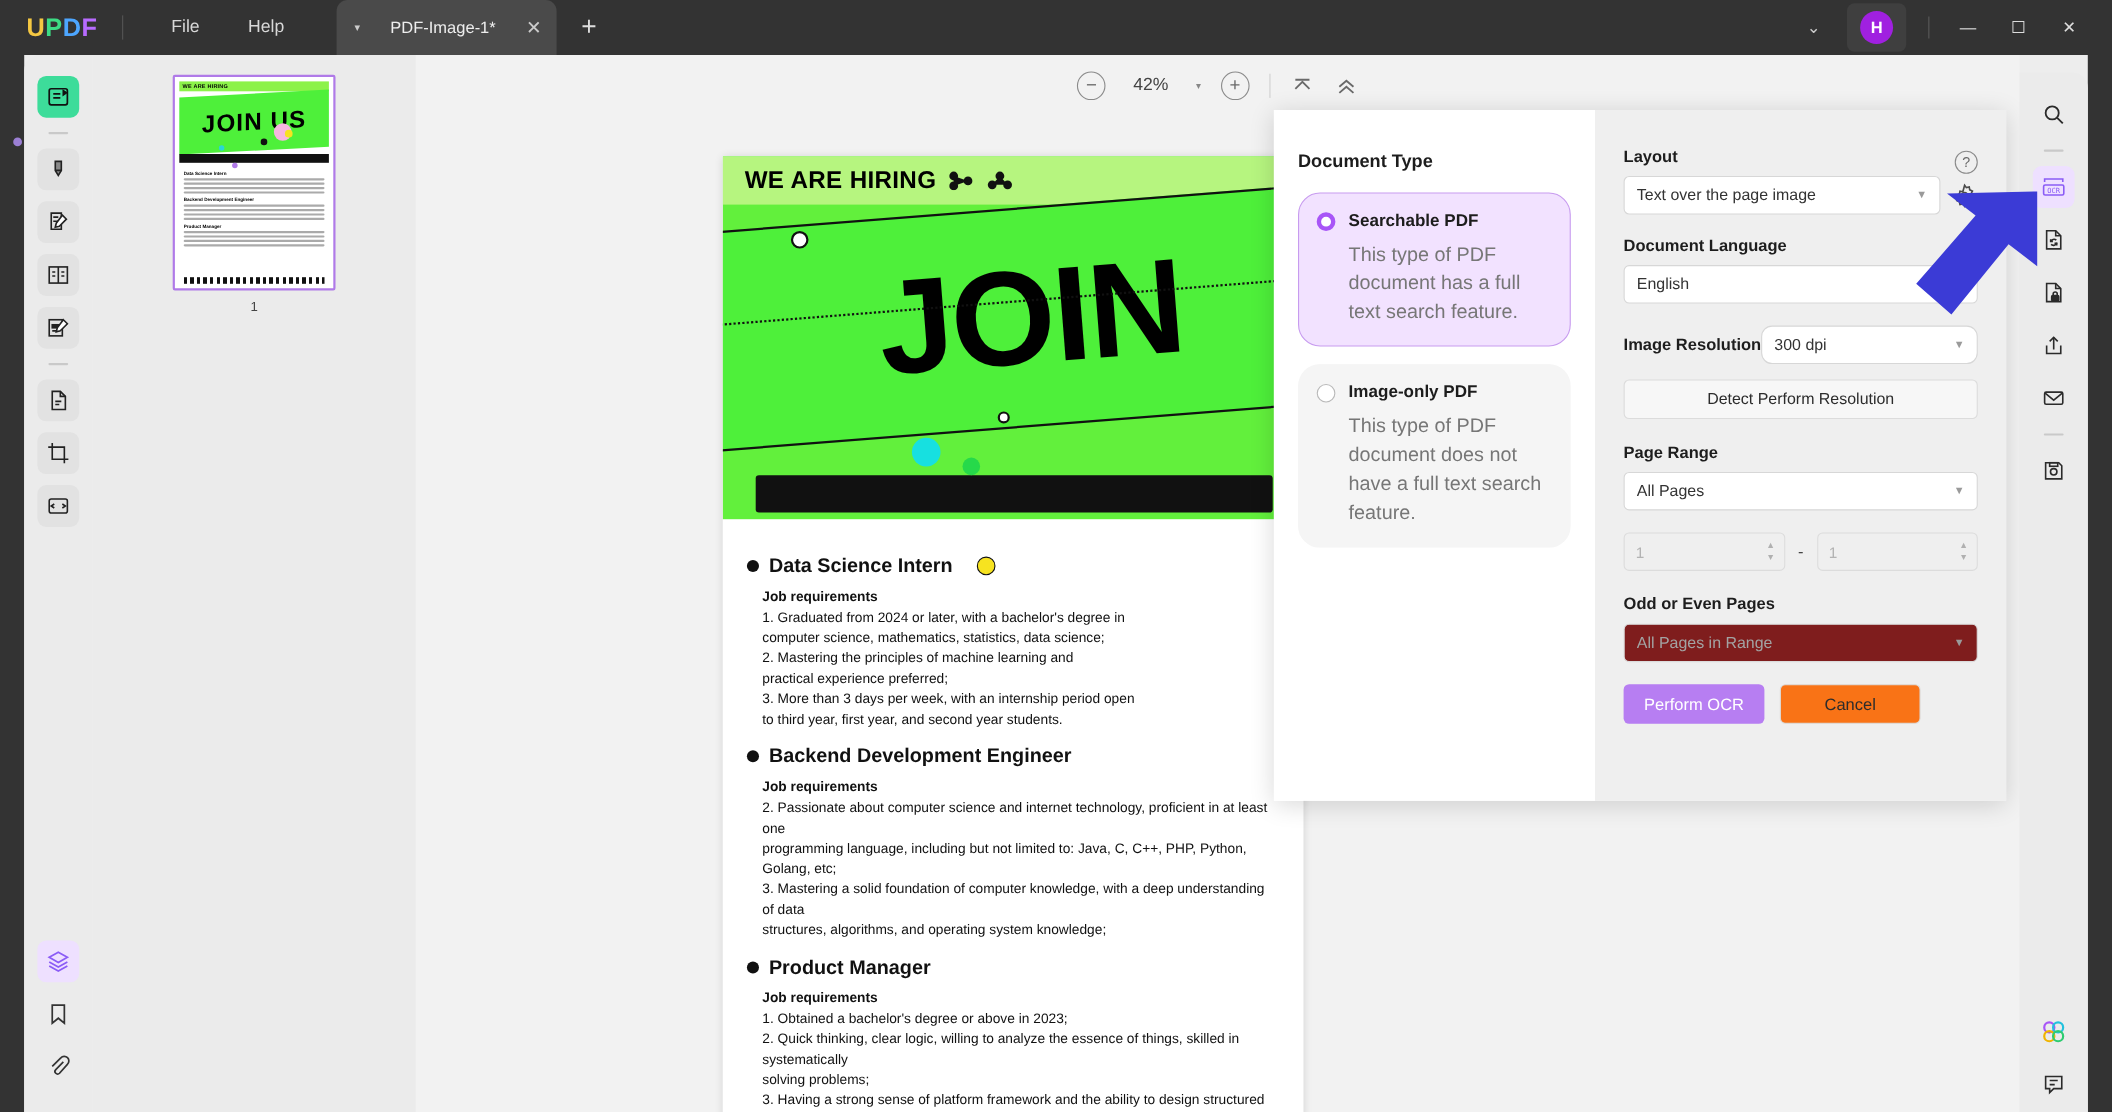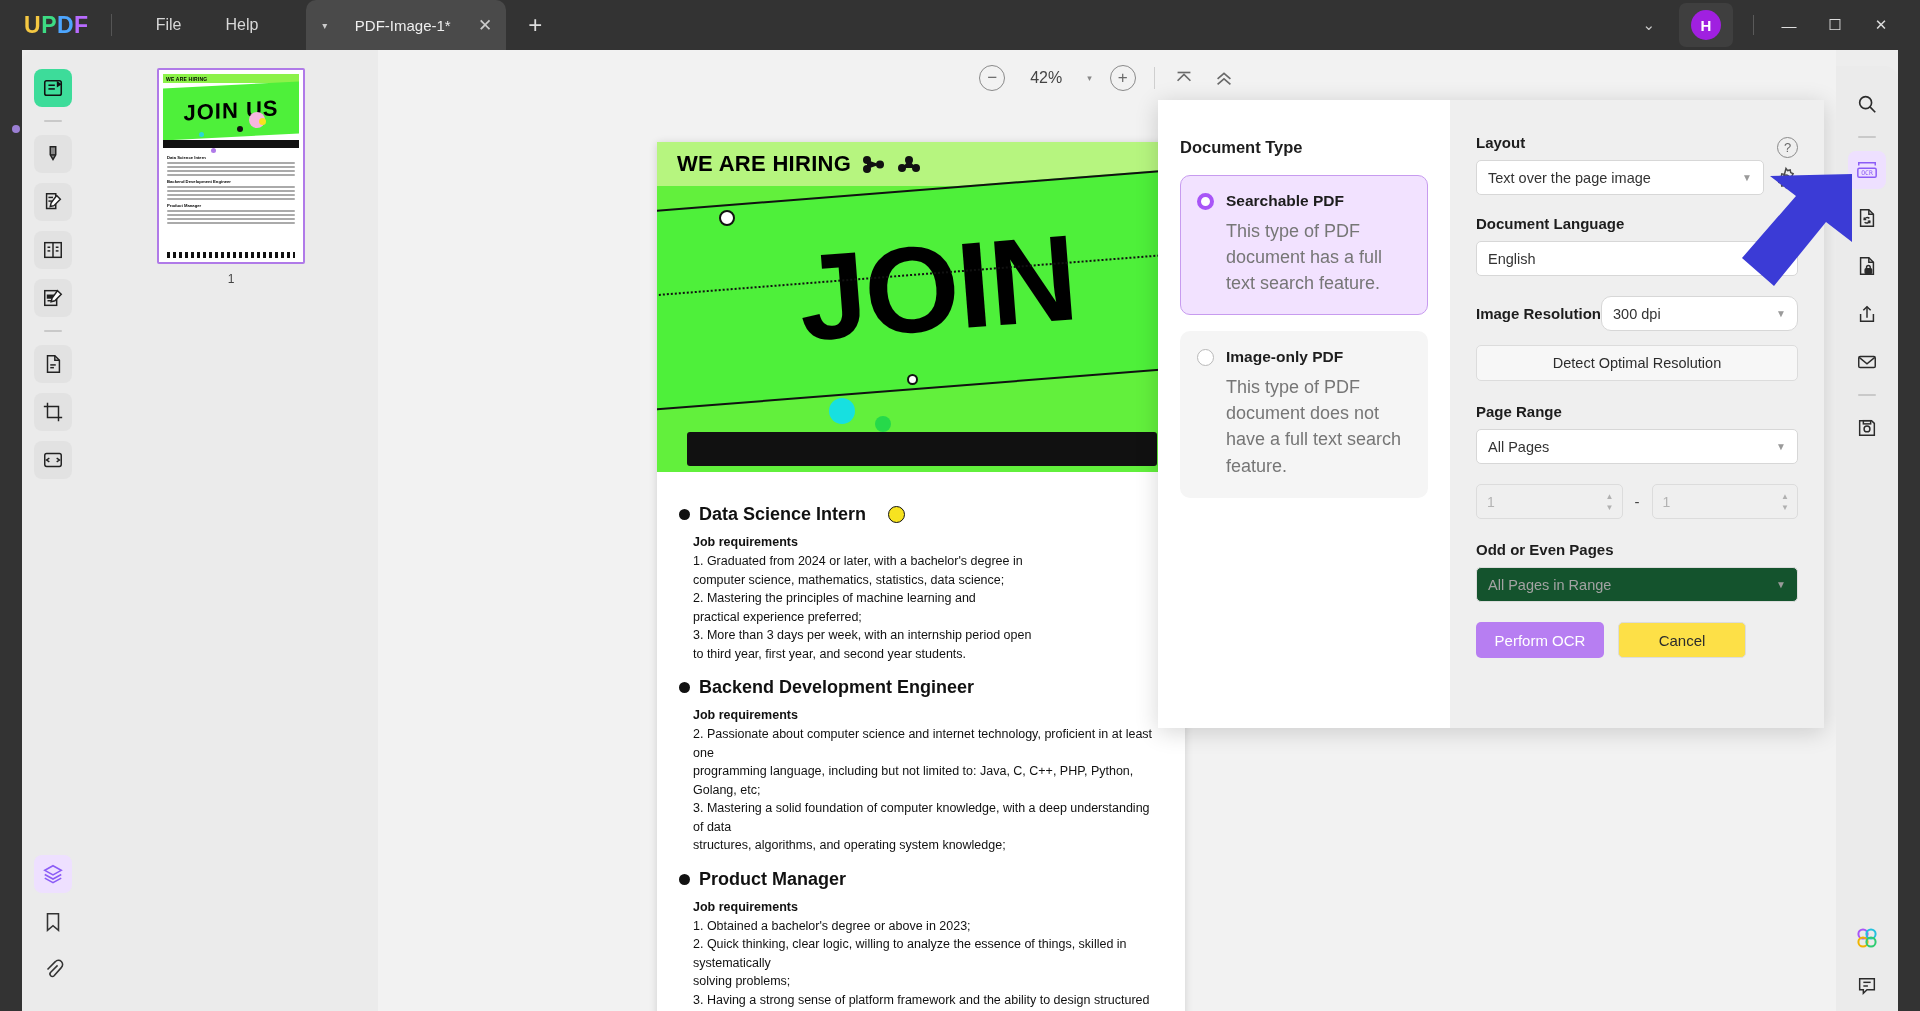--- a/index.html
+++ b/index.html
@@ -183,21 +183,21 @@
   #ocr-dialog {
     position:absolute; left:1158px; top:50px; width:666px; height:628px;
     display:flex; box-shadow:0 4px 22px rgba(0,0,0,.16);
     z-index:40;
   }
   #ocr-left {
     width:292px; background:#fff; padding:38px 22px 0 22px;
   }
   #ocr-left h3 { font-size:16.5px; color:#1d1d1d; margin-bottom:18px; }
   .doctype {
-    border-radius:10px; padding:16px 16px 18px 16px; margin-bottom:16px;
+    border-radius:20px; padding:16px 16px 18px 16px; margin-bottom:16px;
     cursor:pointer;
   }
   .doctype.sel { background:#f2e2ff; border:1.3px solid #c79bef; }
   .doctype.unsel { background:#f5f5f5; border:1.3px solid transparent; }
   .dt-row { display:flex; align-items:center; gap:12px; }
   .radio {
     width:17px; height:17px; border-radius:50%; flex:none;
     border:1.8px solid #b9b9b9; background:#fff;
   }
   .radio.on {
@@ -215,21 +215,21 @@
     width:21px; height:21px; border-radius:50%; border:1.5px solid #8a8a8a;
     color:#6a6a6a; font-size:13px; display:flex; align-items:center; justify-content:center;
     cursor:pointer;
   }
   .sel-row { display:flex; align-items:center; gap:10px; margin-bottom:20px; }
   .select {
     flex:1; height:35px; background:#fff; border:1px solid #d7d7d7; border-radius:5px;
     display:flex; align-items:center; padding:0 11px;
     font-size:14.5px; color:#333; cursor:pointer;
   }
-  .select.muted { background:#14532d; color:#a3a3a3; border-color:#dcdcdc; }
+  .select.muted { background:#7f1d1d; color:#a3a3a3; border-color:#dcdcdc; }
   .select .sv { flex:1; white-space:nowrap; overflow:hidden; text-overflow:ellipsis; }
   .select .dc { color:#9a9a9a; font-size:10px; }
   .gear {
     width:24px; height:24px; cursor:pointer; flex:none;
   }
   .inline-row { display:flex; align-items:center; justify-content:space-between; margin-bottom:14px; }
   .res-select { width:140px; height:35px;border-radius:10px; }
   .wide-btn {
     height:36px; background:#f7f7f7; border:1px solid #dcdcdc; border-radius:5px;
     display:flex; align-items:center; justify-content:center;
@@ -244,21 +244,21 @@
   .spin { position:absolute; right:8px; top:50%; transform:translateY(-50%);
           display:flex; flex-direction:column; gap:3px; color:#b0b0b0; font-size:8px; line-height:1;}
   .dash { font-size:15px; color:#444; }
   #ocr-actions { display:flex; gap:14px; margin-top:10px; }
   .btn-primary {
     width:128px; height:36px; background:#b77ef2; color:#fff; font-size:15px;
     border:none; border-radius:5px; cursor:pointer;
     display:flex; align-items:center; justify-content:center;
   }
   .btn-secondary {
-    width:128px; height:36px; background:#fde047; color:#2c2c2c; font-size:15px;
+    width:128px; height:36px; background:#f97316; color:#2c2c2c; font-size:15px;
     border:1px solid #dcdcdc; border-radius:5px; cursor:pointer;
     display:flex; align-items:center; justify-content:center;
   }
 
   
   #arrow { position:absolute; left:1740px; top:120px; z-index:60; pointer-events:none; }
 
   
   #right-tools {
     position:absolute; right:22px; top:16px; width:62px; height:961px;
@@ -609,21 +609,21 @@
       </div>
 
       <div class="inline-row">
         <div class="lbl" style="margin-bottom:0;">Image Resolution</div>
         <div class="select res-select">
           <span class="sv">300 dpi</span>
           <span class="dc">▼</span>
         </div>
       </div>
 
-      <div class="wide-btn">Detect Optimal Resolution</div>
+      <div class="wide-btn">Detect Perform Resolution</div>
 
       <div class="lbl">Page Range</div>
       <div class="sel-row">
         <div class="select">
           <span class="sv">All Pages</span>
           <span class="dc">▼</span>
         </div>
       </div>
 
       <div class="range-row">

